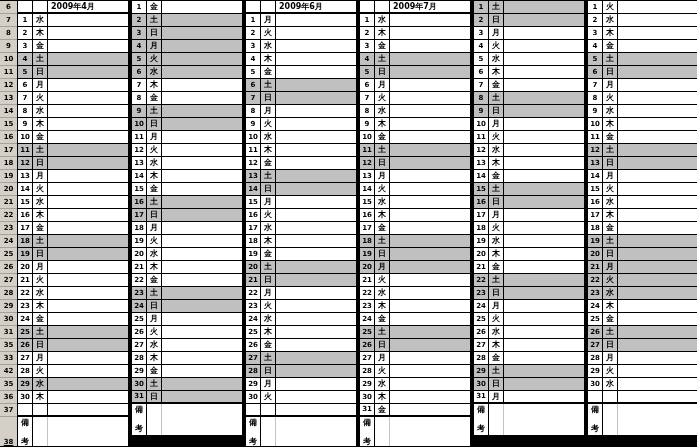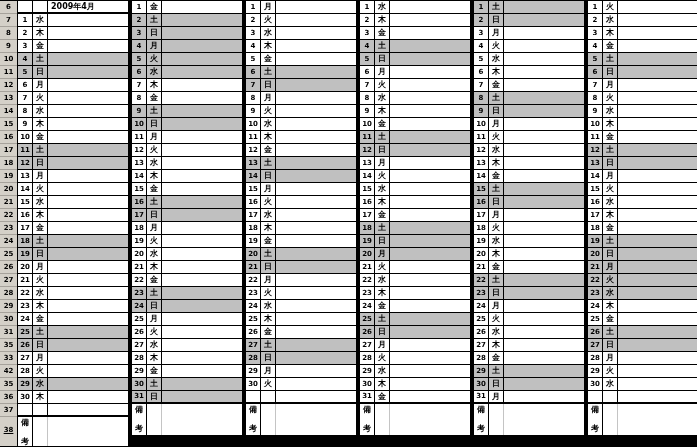--- a/index.html
+++ b/index.html
@@ -14,21 +14,21 @@
   #rowhdr{
     width:18px; box-sizing:border-box; border-right:1px solid #000;
     background:#d4d0c8; flex:none; display:flex; flex-direction:column;
   }
   .rh{
     box-sizing:border-box; height:13px; flex:none;
     border-bottom:1px solid #a6a29b;
     display:flex; align-items:center; justify-content:center;
     font-size:7px; font-weight:700; line-height:1;
   }
-  .rh.rh-notes{ height:31px; align-items:flex-end; justify-content:center; padding-bottom:14px; border-bottom:none;text-decoration:underline;}
+  .rh.rh-notes{ height:31px; align-items:flex-end; justify-content:center; padding-bottom:2px; border-bottom:none;text-decoration:underline;}
   
   .month{
     width:114px; flex:none; box-sizing:border-box;
     border-right:4px solid #000;
     display:flex; flex-direction:column; background:#000000;
   }
   .mrow{ display:flex; flex-direction:row; box-sizing:border-box; height:13px; flex:none;
          border-bottom:1px solid #000; background:#fff;}
   .mrow.hdr{ border-bottom:2px solid #000; }
   .mrow.last{ border-bottom:2px solid #000; }
@@ -415,20 +415,25 @@
       <div class="mrow notes">
         <div class="c c-day">
           <span class="remark-ch">備</span>
           <span class="remark-ch">考</span>
         </div>
         <div class="c c-wd"></div>
         <div class="c c-note"></div>
       </div>
     </div>
     <div class="month">
+      <div class="mrow hdr">
+        <div class="c c-day"></div>
+        <div class="c c-wd"></div>
+        <div class="c c-title">2009年6月</div>
+      </div>
       <div class="mrow">
         <div class="c c-day">1</div>
         <div class="c c-wd">月</div>
         <div class="c c-note"></div>
       </div>
       <div class="mrow">
         <div class="c c-day">2</div>
         <div class="c c-wd">火</div>
         <div class="c c-note"></div>
       </div>
@@ -580,20 +585,25 @@
       <div class="mrow notes">
         <div class="c c-day">
           <span class="remark-ch">備</span>
           <span class="remark-ch">考</span>
         </div>
         <div class="c c-wd"></div>
         <div class="c c-note"></div>
       </div>
     </div>
     <div class="month">
+      <div class="mrow hdr">
+        <div class="c c-day"></div>
+        <div class="c c-wd"></div>
+        <div class="c c-title">2009年7月</div>
+      </div>
       <div class="mrow">
         <div class="c c-day">1</div>
         <div class="c c-wd">水</div>
         <div class="c c-note"></div>
       </div>
       <div class="mrow">
         <div class="c c-day">2</div>
         <div class="c c-wd">木</div>
         <div class="c c-note"></div>
       </div>

